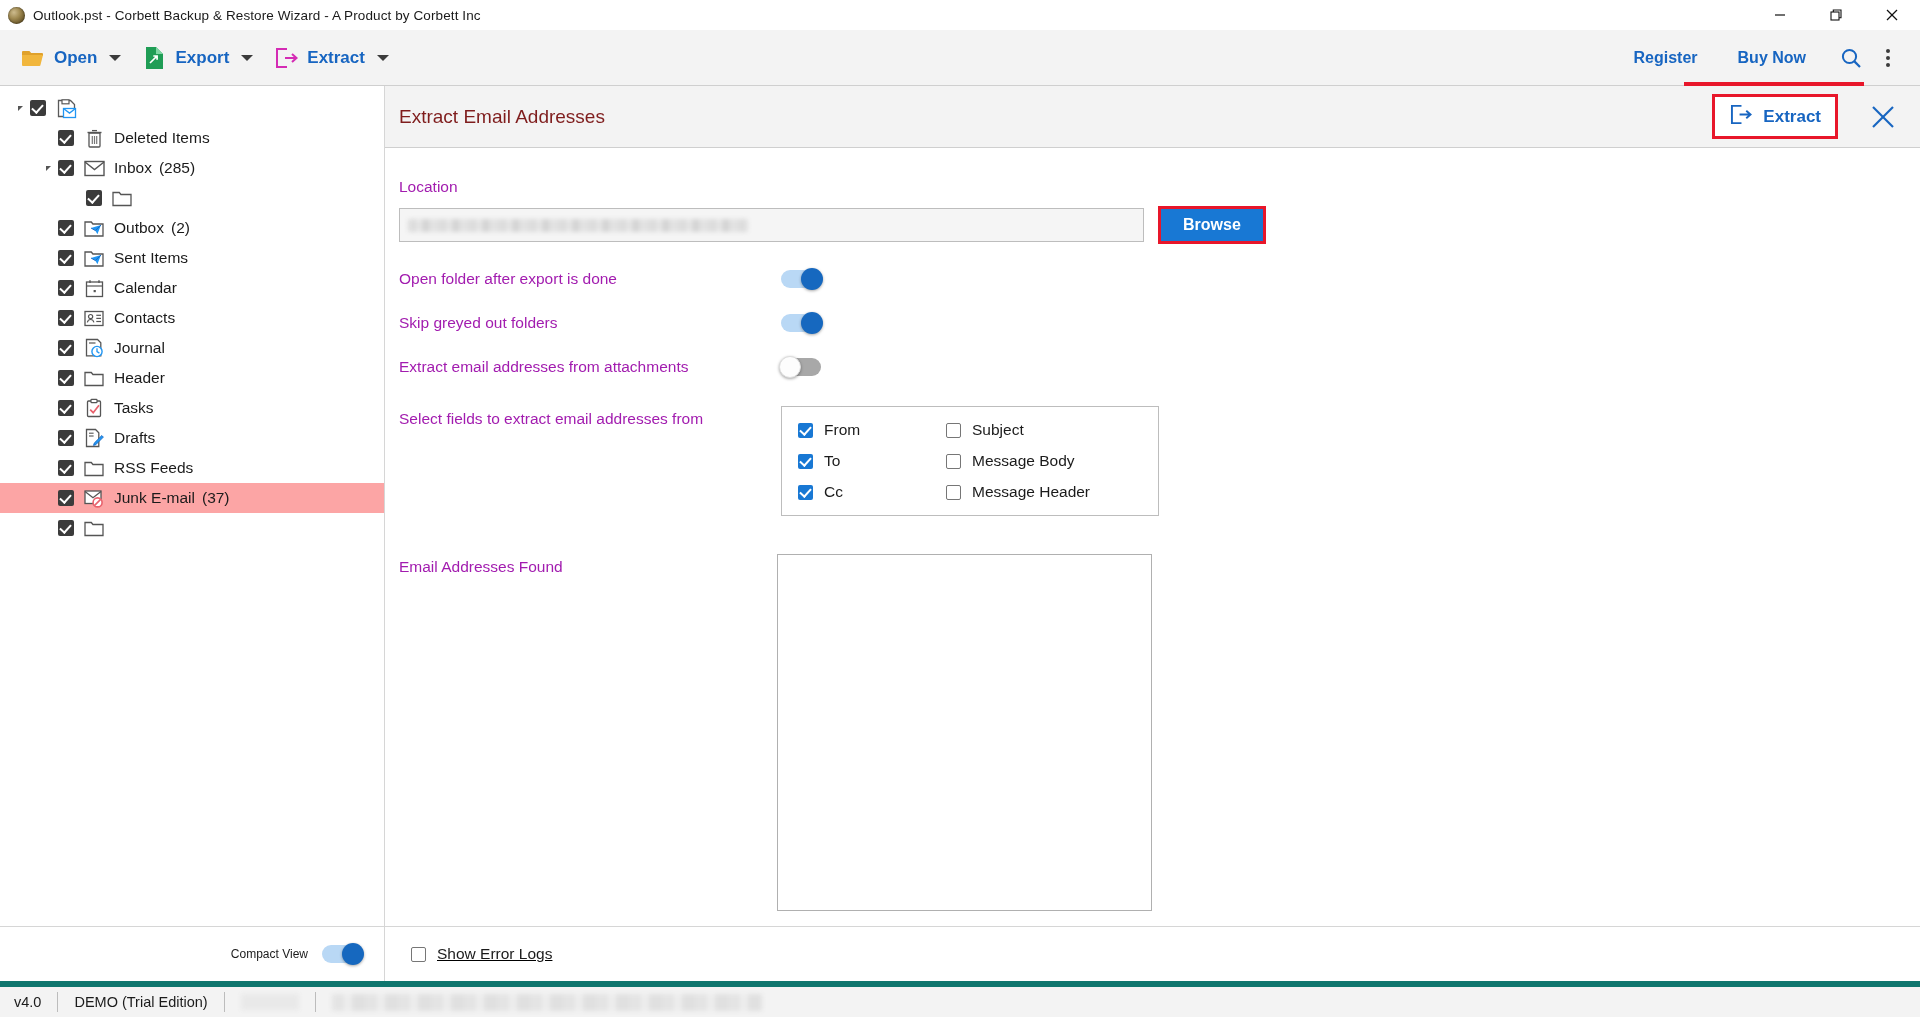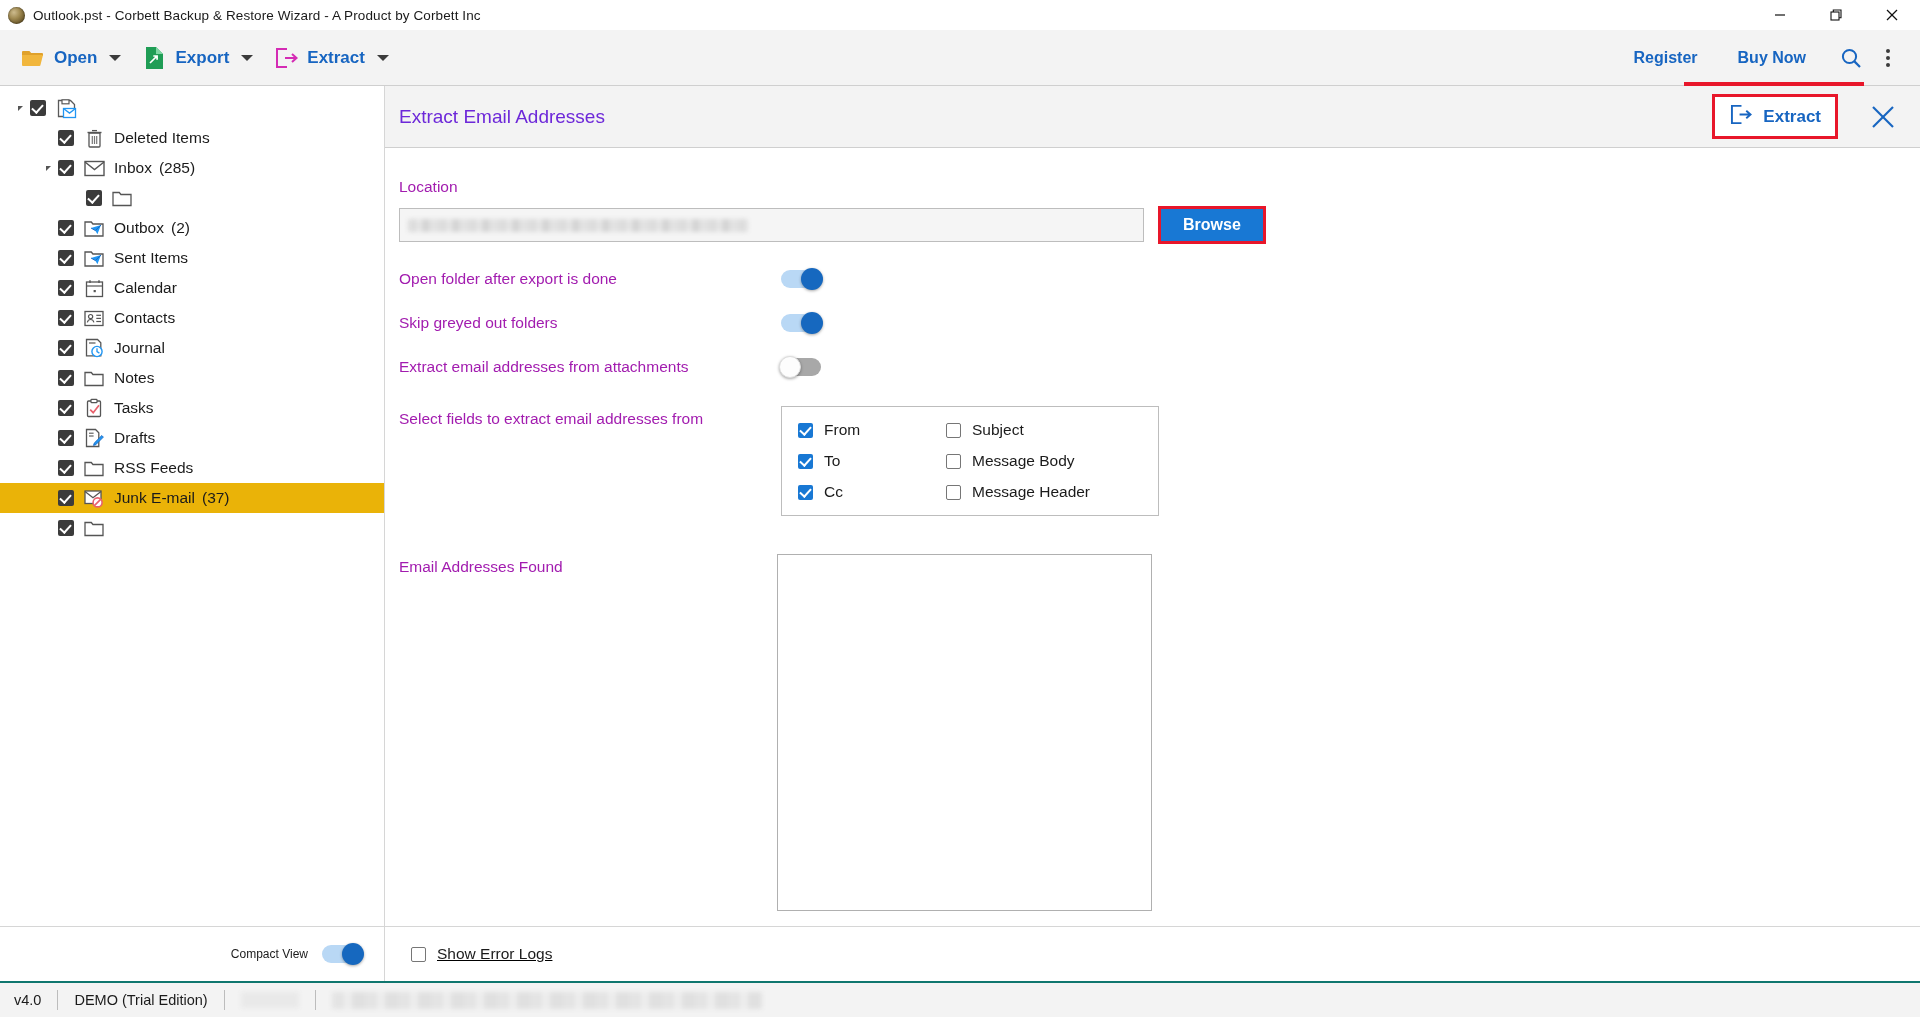--- a/index.html
+++ b/index.html
@@ -51,21 +51,21 @@
   .kebab i { width: 4px; height: 4px; border-radius: 50%; background: #3b3b3b; display: block; }
   .toolbar-redline { position: absolute; left: 1684px; bottom: -1px; width: 180px; height: 4px; background: #e8162a; }
 
   
   .body { flex: 1 1 auto; display: flex; min-height: 0; }
 
   
   .sidebar { width: 385px; flex: 0 0 385px; display: flex; flex-direction: column; background:#fff; border-right: 1px solid #d6d6d6;}
   .tree { flex: 1 1 auto; overflow: hidden; padding-top: 7px; }
   .node { height: 30px; display: flex; align-items: center; cursor: pointer; white-space: nowrap; }
-  .node.selected { background: #eab308; }
+  .node.selected { background: #fca5a5; }
   .expander { width: 20px; display: flex; align-items: center; justify-content: center; flex: 0 0 20px; }
   .expander .arrow { width: 0; height: 0; border-top: 5px solid #555; border-right: 5px solid transparent; border-left:0; border-bottom:0; transform: rotate(0deg); }
   .cb {
     width: 16px; height: 16px; flex: 0 0 16px; border-radius: 2px;
     background: #3b3b3b; position: relative; margin-right: 9px;
   }
   .cb::after {
     content: ""; position: absolute; left: 4px; top: 2px;
     width: 5px; height: 9px; border: solid #fff; border-width: 0 2px 2px 0;
     transform: rotate(42deg);
@@ -87,21 +87,21 @@
   .switch .knob { position: absolute; top: -2px; width: 22px; height: 22px; border-radius: 50%; box-shadow: 0 1px 3px rgba(0,0,0,.35); }
   .switch.on .knob  { right: -2px; background: #1668bf; }
   .switch.off .knob { left: -2px; background: #fdfdfd; border:1px solid #ddd; }
 
   
   .main { flex: 1 1 auto; display: flex; flex-direction: column; min-width: 0; background:#fff; }
   .panel-head {
     height: 62px; flex: 0 0 62px; background: #f3f3f3; border-bottom: 1px solid #cfcfcf;
     display: flex; align-items: center; padding-left: 14px; position: relative;
   }
-  .panel-title { font-size: 19px; color: #6d28d9; }
+  .panel-title { font-size: 19px; color: #7f1d1d; }
   .panel-head-right { margin-left: auto; display: flex; align-items: center; height: 62px; padding-right: 10px; }
   .extract-btn {
     display: flex; align-items: center; gap: 10px;
     border: 3px solid #e8162a; background: #ffffff;
     padding: 7px 14px; margin-right: 18px; cursor: pointer;
   }
   .extract-btn .lbl { font-size: 17px; color: #1765c1; font-weight: 600; }
   .close-x { padding: 0 14px; cursor: pointer; display:flex; align-items:center; }
 
   .panel-body { flex: 1 1 auto; padding: 30px 0 0 14px; overflow: hidden; position: relative; }
@@ -150,21 +150,21 @@
   .total-label, .total-value { font-size: 15.5px; color: #1b1b1b; }
 
   .panel-foot {
     height: 55px; flex: 0 0 55px; border-top: 1px solid #d6d6d6;
     display: flex; align-items: center; padding-left: 26px;
   }
   .err-item { display: flex; align-items: center; cursor: pointer; text-decoration: underline; }
 
   
   .statusbar {
-    height: 36px; flex: 0 0 36px; border-top: 2px solid #0f766e; background: #f3f3f3;
+    height: 36px; flex: 0 0 36px; border-top: 6px solid #0f766e; background: #f3f3f3;
     display: flex; align-items: center; padding-left: 14px; gap: 0;
   }
   .sb-item { font-size: 14.5px; color: #1b1b1b; padding: 0 16px; }
   .sb-item:first-child { padding-left: 0; }
   .sb-sep { width: 1px; height: 20px; background: #bcbcbc; }
   .sb-redact-a { width: 58px; height: 16px; background: #e9e9e9; filter: blur(2px); margin: 0 16px; border-radius:2px;}
   .sb-redact-b {
     width: 430px; height: 17px; margin: 0 16px; border-radius: 2px;
     background: repeating-linear-gradient(90deg,#e4e4e4 0 12px,#ededed 12px 20px,#e0e0e0 20px 33px);
     filter: blur(2px);
@@ -390,21 +390,21 @@
           </div>
           <div class="node">
             <span style="width:38px;flex:0 0 38px"></span>
             <span class="expander"></span>
             <span class="cb"></span>
             <span class="nicon">
               <svg xmlns="http://www.w3.org/2000/svg" width="20" height="18" viewBox="0 0 20 18">
                 <path d="M1 3.5h6.3l1.6 2H19v11H1z" fill="#fff" stroke="#555" stroke-width="1.3"></path>
               </svg>
             </span>
-            <span class="nlabel">Notes</span>
+            <span class="nlabel">Header</span>
           </div>
           <div class="node">
             <span style="width:38px;flex:0 0 38px"></span>
             <span class="expander"></span>
             <span class="cb"></span>
             <span class="nicon">
               <svg xmlns="http://www.w3.org/2000/svg" width="18" height="20" viewBox="0 0 18 20">
                 <rect x="2.5" y="3" width="13" height="15.5" rx="1" fill="#fff" stroke="#555" stroke-width="1.3"></rect>
                 <rect x="6" y="1.3" width="6" height="3.4" rx=".7" fill="#fff" stroke="#555" stroke-width="1.2"></rect>
                 <path d="M5.2 11.7l3 3L14 7.3" fill="none" stroke="#e8616c" stroke-width="1.7"></path>

